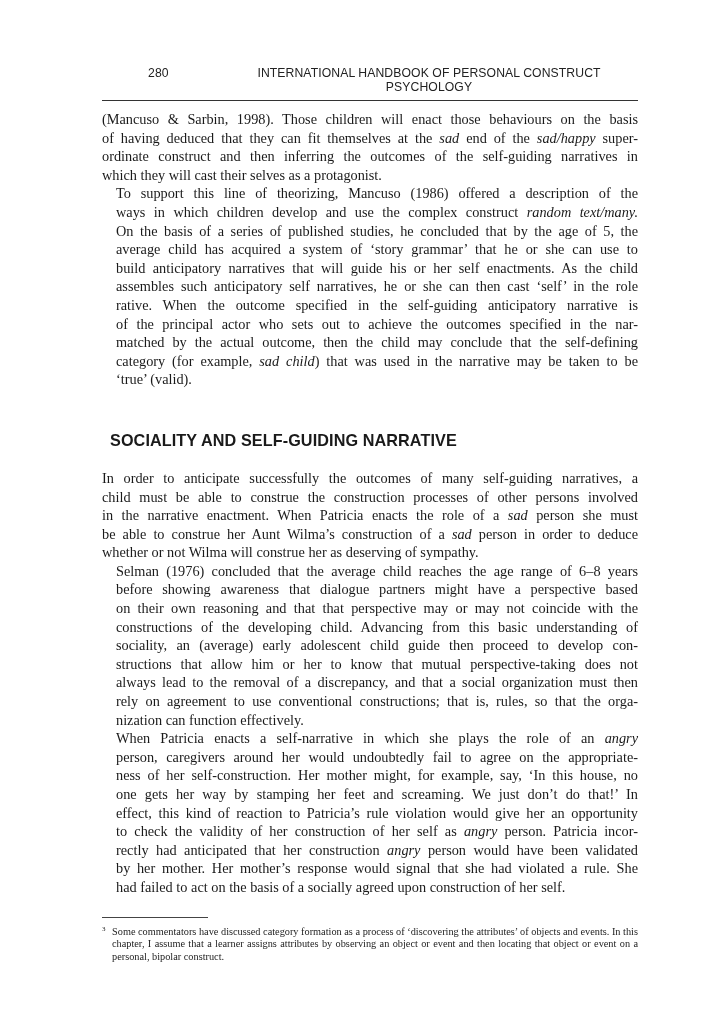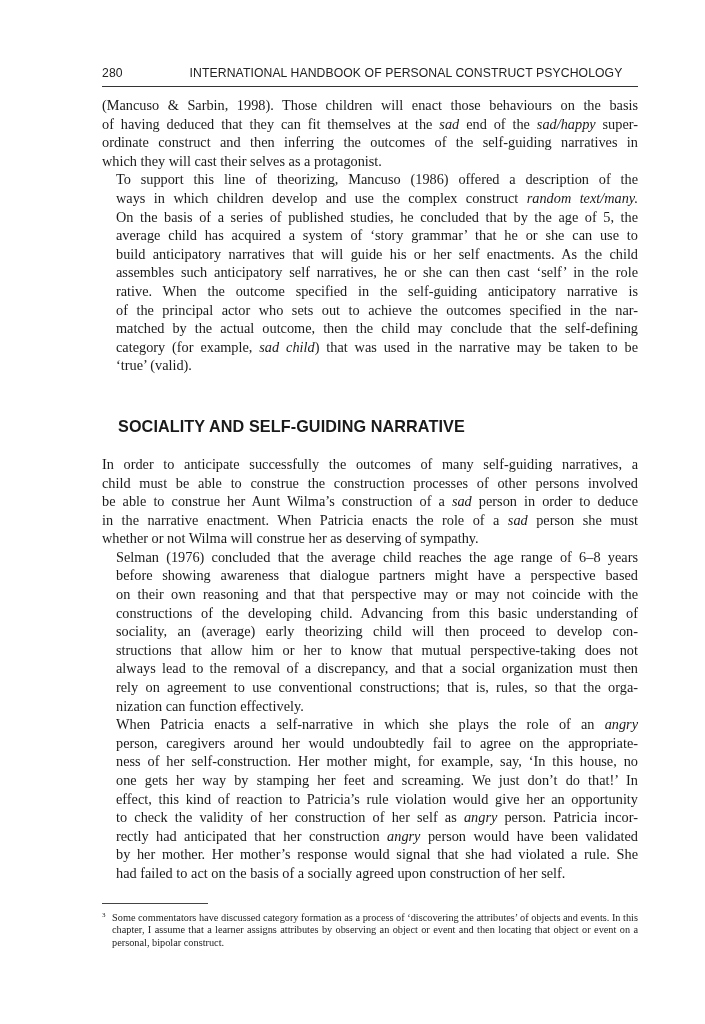--- a/index.html
+++ b/index.html
@@ -1,25 +1,25 @@
 <!DOCTYPE html>
 <html><head>
 <meta charset="utf-8">
 <style>
   html, body { margin: 0; padding: 0; background: #ffffff; }
   body { width: 705px; height: 1024px; position: relative; overflow: hidden; }
   .page { position: absolute; left: 102px; top: 66px; width: 536px; color: #1a1a1a; }
   .running-head { display: flex; font-family: "Liberation Sans", sans-serif; font-size: 12.2px; letter-spacing: 0.1px; color: #222; padding-bottom: 6px; border-bottom: 1px solid #333; }
-  .running-head .pno { width: 72px; }
+  .running-head .pno { width: 72px; margin-left: 46px; }
   .running-head .title { flex: 1; text-align: center; }
   .body-text { font-family: "Liberation Serif", serif; font-size: 14.3px; line-height: 18.6px; text-align: justify; color: #1a1a1a; }
   .body-text p { margin: 0; }
   .indent { text-indent: 14px; }
   .first { margin-top: 9px !important; }
-  h2.section { font-family: "Liberation Sans", sans-serif; font-weight: bold; font-size: 16.2px; margin: 42px 0 19px 16px; letter-spacing: 0.1px; color: #1a1a1a; }
+  h2.section { font-family: "Liberation Sans", sans-serif; font-weight: bold; font-size: 16.2px; margin: 42px 0 19px 8px; letter-spacing: 0.1px; color: #1a1a1a; }
   sup { font-size: 9px; line-height: 0; vertical-align: 5px; }
   .fn-rule { width: 106px; border-top: 1px solid #444; margin-top: 20px; }
   .footnote { font-family: "Liberation Serif", serif; font-size: 10.3px; line-height: 12.6px; text-align: justify; margin-top: 8px; padding-left: 10px; position: relative; color: #222; }
   .footnote .fn-mark { position: absolute; left: 0; top: -3px; font-size: 7px; }
   .line { display: block; text-align-last: justify; }
   .line.last { text-align-last: left; }
 </style>
 </head>
 <body>
 
@@ -50,30 +50,30 @@
         <span class="line last">‘true’ (valid).</span>
       </p>
     </div>
 
   <h2 class="section">SOCIALITY AND SELF-GUIDING NARRATIVE</h2>
 
   <div class="body-text" id="after">
       <p>
         <span class="line">In order to anticipate successfully the outcomes of many self-guiding narratives, a</span>
         <span class="line">child must be able to construe the construction processes of other persons involved</span>
+        <span class="line">in the narrative enactment. When Patricia enacts the role of a <i>sad</i> person she must</span>
         <span class="line">be able to construe her Aunt Wilma’s construction of a <i>sad</i> person in order to deduce</span>
-        <span class="line">in the narrative enactment. When Patricia enacts the role of a <i>sad</i> person she must</span>
         <span class="line last">whether or not Wilma will construe her as deserving of sympathy.</span>
       </p>
       <p class="indent">
         <span class="line" style="text-indent: 14px;">Selman (1976) concluded that the average child reaches the age range of 6–8 years</span>
         <span class="line">before showing awareness that dialogue partners might have a perspective based</span>
         <span class="line">on their own reasoning and that that perspective may or may not coincide with the</span>
         <span class="line">constructions of the developing child. Advancing from this basic understanding of</span>
-        <span class="line">sociality, an (average) early theorizing child will then proceed to develop con-</span>
+        <span class="line">sociality, an (average) early adolescent child guide then proceed to develop con-</span>
         <span class="line">structions that allow him or her to know that mutual perspective-taking does not</span>
         <span class="line">always lead to the removal of a discrepancy, and that a social organization must then</span>
         <span class="line">rely on agreement to use conventional constructions; that is, rules, so that the orga-</span>
         <span class="line last">nization can function effectively.</span>
       </p>
       <p class="indent">
         <span class="line" style="text-indent: 14px;">When Patricia enacts a self-narrative in which she plays the role of an <i>angry</i></span>
         <span class="line">person, caregivers around her would undoubtedly fail to agree on the appropriate-</span>
         <span class="line">ness of her self-construction. Her mother might, for example, say, ‘In this house, no</span>
         <span class="line">one gets her way by stamping her feet and screaming. We just don’t do that!’ In</span>

